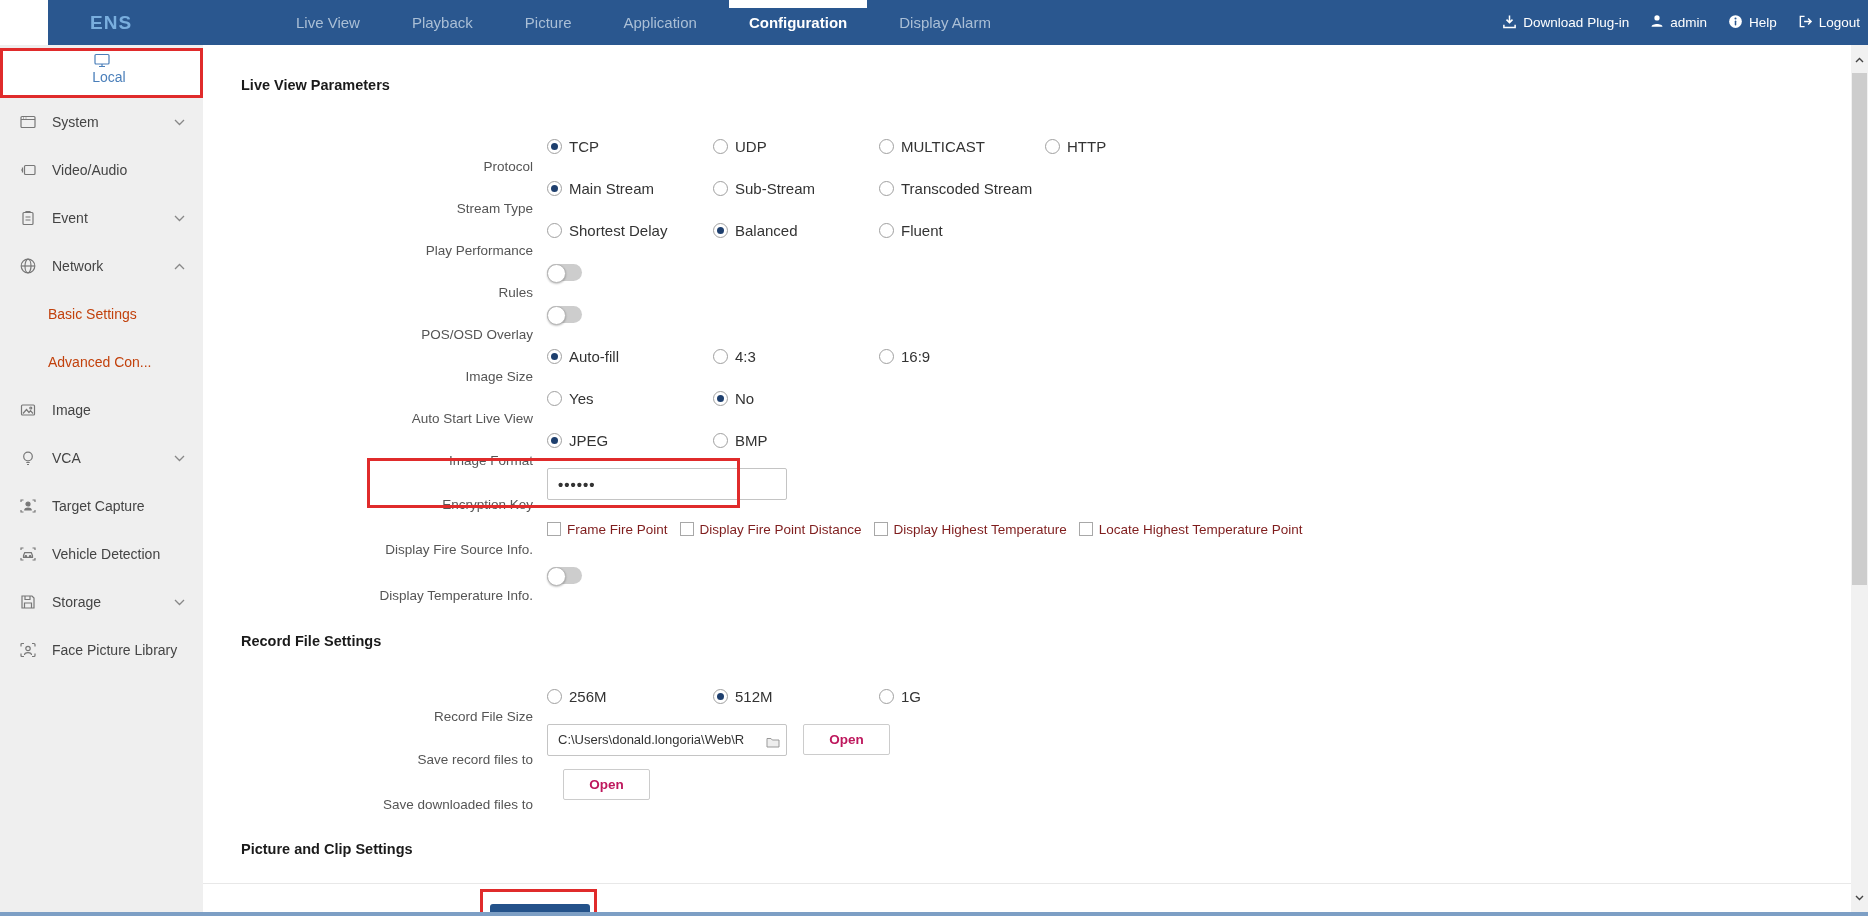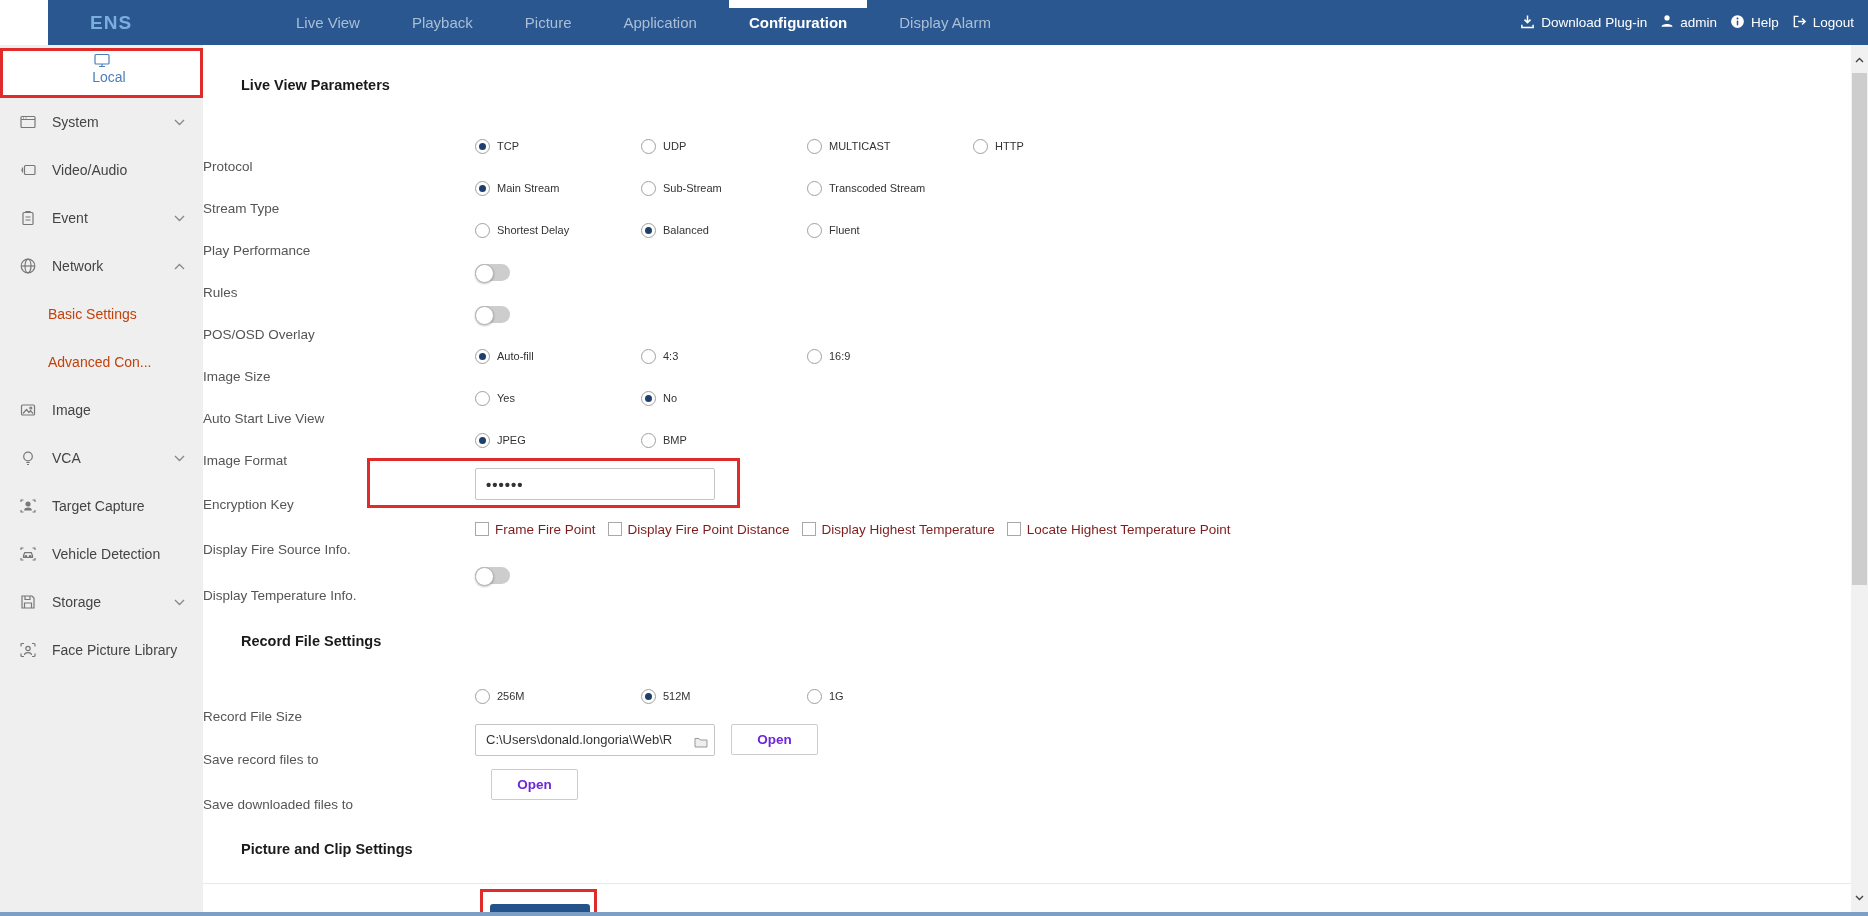--- a/index.html
+++ b/index.html
@@ -10,22 +10,22 @@
   
   .nav { height:45px; background:#2a578f; display:flex; align-items:stretch;margin-left:48px; }
   .logo { padding-left:42px; width:110px; display:flex; align-items:center;
           font-weight:bold; font-size:19px; letter-spacing:1px; color:#79aede; }
   .tabs { display:flex; margin-left:112px; }
   .tab { padding:0 26px; display:flex; align-items:center; font-size:15px;
          color:#aabfd6; position:relative; cursor:pointer; white-space:nowrap; }
   .tab.active { color:#fff; font-weight:bold; }
   .tab.active::before { content:''; position:absolute; top:0; left:6px; right:6px;
          height:8px; background:#fff; }
-  .nav-right { margin-left:auto; display:flex; align-items:center; gap:13px;
-         padding-right:14px; color:#fff; font-size:13.5px; }
+  .nav-right { margin-left:auto; display:flex; align-items:center; gap:21px;
+         padding-right:8px; color:#fff; font-size:13.5px; }
   .nav-util { display:flex; align-items:center; gap:6px; cursor:pointer; white-space:nowrap; }
 
   
   .shell { display:flex; height:871px; position:relative; }
 
   
   .sidebar { width:203px; background:#efefef; flex-shrink:0; padding-top:3px; }
   .side-item { height:48px; display:flex; align-items:center; padding-left:18px;
          font-size:14px; color:#444; cursor:pointer; }
   .side-item .sicon { width:20px; height:18px; margin-right:14px; display:flex;
@@ -39,24 +39,24 @@
   .chev { margin-left:auto; margin-right:18px; display:flex; }
 
   
   .content { flex:1; background:#fff; position:relative; padding-top:30px; overflow:hidden; }
   .section-title { font-weight:bold; font-size:14.5px; color:#1a1a1a;
          margin:0 0 30px 38px; height:20px; line-height:20px; }
   .section-title.mt { margin-top:32px; margin-bottom:24px; }
   .frow { display:flex; align-items:center; height:42px; position:relative; }
   .frow.h46 { height:46px; } .frow.h44 { height:44px; } .frow.h48 { height:48px; }
   .frow.h45 { height:45px; }
-  .flabel { width:258px; text-align:left; font-size:13.5px; color:#555;
+  .flabel { width:330px; text-align:right; font-size:13.5px; color:#555;
          flex-shrink:0; white-space:nowrap;margin-top:40px; }
   .controls { display:flex; align-items:center; margin-left:14px; }
-  .opt { width:166px; display:flex; align-items:center; font-size:11px;
+  .opt { width:166px; display:flex; align-items:center; font-size:15px;
          color:#333; cursor:pointer; white-space:nowrap;text-align:center; }
   .radio { width:15px; height:15px; border:1px solid #a0a0a0; border-radius:50%;
          margin-right:7px; position:relative; background:#fff; flex-shrink:0; }
   .radio.sel::after { content:''; position:absolute; inset:3px; border-radius:50%;
          background:#1e3f6e; }
   .toggle { width:35px; height:17px; border-radius:9px; background:#cdcdcd;
          position:relative; cursor:pointer; }
   .toggle::after { content:''; position:absolute; left:0; top:0; width:17px;
          height:17px; border-radius:50%; background:#fff; border:1px solid #b5b5b5;
          box-shadow:0 1px 2px rgba(0,0,0,.25); }
@@ -66,21 +66,21 @@
          margin-right:6px; flex-shrink:0; }
   .text-input { width:240px; height:32px; border:1px solid #c4c4c4; border-radius:2px;
          padding:0 10px; font-size:13px; color:#333; background:#fff;
          font-family:"Liberation Sans","DejaVu Sans",sans-serif; outline:none; }
   .enc-input { font-size:15px; font-weight:bold; letter-spacing:1px; }
   .path-wrap { position:relative; }
   .path-wrap .text-input { padding-right:26px; }
   .folder-ic { position:absolute; right:7px; top:10px; }
   .open-btn { width:87px; height:31px; margin-left:16px; border:1px solid #ccc;
          border-radius:2px; background:#fff; font-size:13.5px; font-weight:bold;
-         color:#6d28d9; display:flex; align-items:center; justify-content:center;
+         color:#be185d; display:flex; align-items:center; justify-content:center;
          cursor:pointer; }
   .red-frame { position:absolute; border:3px solid #e02b2b; pointer-events:none; }
   .enc-frame { left:164px; top:-3px; width:373px; height:50px; }
 
   .save-bar { margin-top:12px; border-top:1px solid #e8e8e8; height:61px;
          position:relative; }
   .save-btn { position:absolute; left:287px; top:20px; width:100px; height:31px;
          background:#24528a; color:#fff; border:none; border-radius:3px;
          font-size:13.5px; cursor:pointer;
          font-family:"Liberation Sans","DejaVu Sans",sans-serif; }

